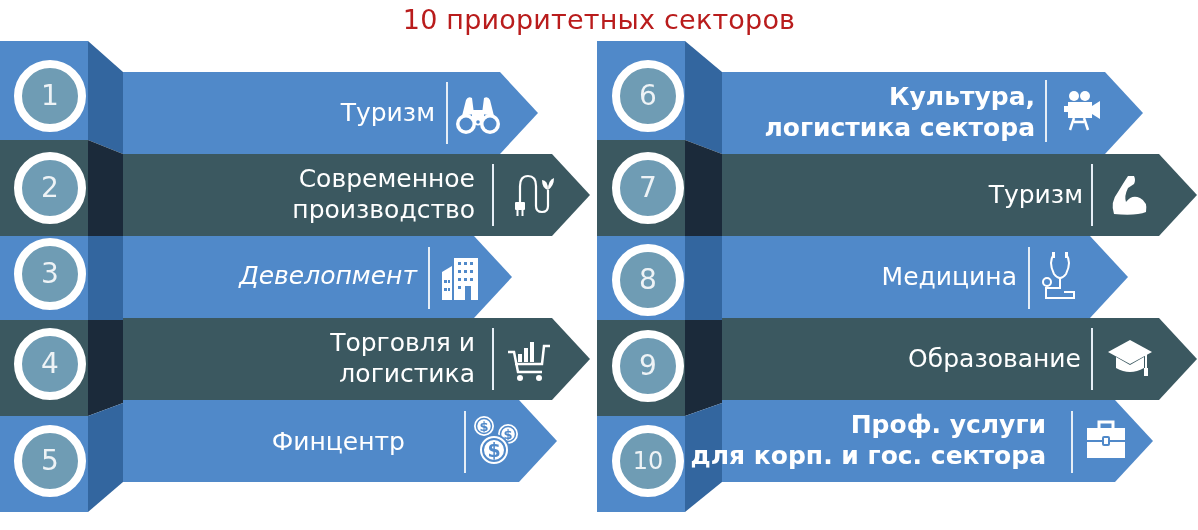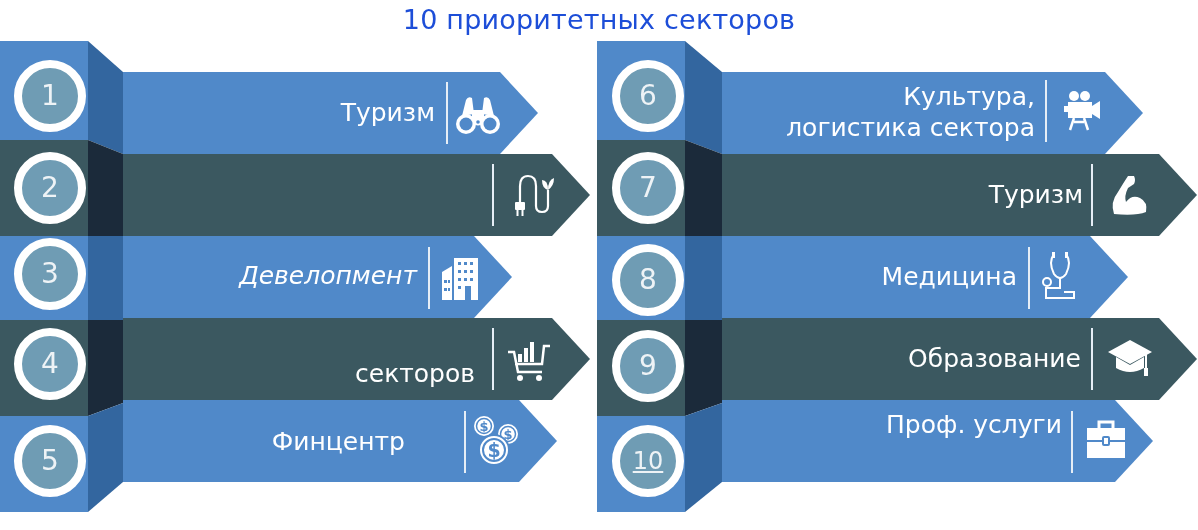--- a/index.html
+++ b/index.html
@@ -1,17 +1,17 @@
 <!DOCTYPE html>
 <html><head>
 <meta charset="utf-8">
 <style>
   html,body{margin:0;padding:0;background:#ffffff;}
   body{width:1198px;height:530px;position:relative;overflow:hidden;font-family:"DejaVu Sans","Liberation Sans",sans-serif;}
-  .title{position:absolute;left:0;width:1198px;top:4px;text-align:center;font-size:27px;color:#1d4ed8;letter-spacing:0.2px;}
+  .title{position:absolute;left:0;width:1198px;top:4px;text-align:center;font-size:27px;color:#b91c1c;letter-spacing:0.2px;}
   .stage{position:absolute;left:0;top:0;width:1198px;height:530px;}
   svg.bg{position:absolute;left:0;top:0;}
   .label{position:absolute;color:#ffffff;font-size:25px;line-height:31px;text-align:right;white-space:nowrap;}
   .num{position:absolute;width:56px;height:56px;border-radius:50%;border:8px solid #ffffff;background:#6f9cb4;color:#eef3f6;font-size:28px;line-height:56px;text-align:center;}
   .divider{position:absolute;width:2px;background:#e6eef6;}
   .icon{position:absolute;width:48px;height:56px;}
 </style>
 </head>
 <body>
 
@@ -65,32 +65,33 @@
   <div class="num" style="left:14px;top:60px;">1</div>
   <div class="num" style="left:14px;top:152px;">2</div>
   <div class="num" style="left:14px;top:238px;">3</div>
   <div class="num" style="left:14px;top:328px;">4</div>
   <div class="num" style="left:14px;top:425px;">5</div>
 
   <div class="num" style="left:612px;top:60px;">6</div>
   <div class="num" style="left:612px;top:152px;">7</div>
   <div class="num" style="left:612px;top:244px;">8</div>
   <div class="num" style="left:612px;top:330px;">9</div>
-  <div class="num" style="left:612px;top:425px;font-size:24px;text-decoration:underline;">10</div>
+  <div class="num" style="left:612px;top:425px;font-size:24px;">10</div>
 
   <div class="label" style="right:763px;top:97px;"><span>Туризм</span></div>
+  <div class="label" style="right:723px;top:163px;"><span>Современное</span><br><span>производство</span></div>
   <div class="label" style="right:781px;top:260px;font-style:italic;"><span>Девелопмент</span></div>
-  <div class="label" style="right:723px;top:327px;"><br><span>секторов</span></div>
+  <div class="label" style="right:723px;top:327px;"><span>Торговля и</span><br><span>логистика</span></div>
   <div class="label" style="right:793px;top:426px;"><span>Финцентр</span></div>
 
-  <div class="label" style="right:163px;top:81px;"><span>Культура,</span><br><span>логистика сектора</span></div>
+  <div class="label" style="right:163px;top:81px;font-weight:bold;"><span>Культура,</span><br><span>логистика сектора</span></div>
   <div class="label" style="right:115px;top:179px;"><span>Туризм</span></div>
   <div class="label" style="right:117px;top:343px;"><span>Образование</span></div>
   <div class="label" style="right:181px;top:261px;"><span>Медицина</span></div>
-  <div class="label" style="right:136px;top:409px;"><span>Проф. услуги</span><br></div>
+  <div class="label" style="right:152px;top:409px;font-weight:bold;"><span>Проф. услуги</span><br><span>для корп. и гос. сектора</span></div>
 
   <div class="divider" style="left:446px;top:82px;height:62px;"></div>
   <div class="divider" style="left:492px;top:164px;height:62px;"></div>
   <div class="divider" style="left:428px;top:247px;height:62px;"></div>
   <div class="divider" style="left:492px;top:328px;height:62px;"></div>
   <div class="divider" style="left:464px;top:411px;height:62px;"></div>
 
   <div class="divider" style="left:1045px;top:80px;height:62px;"></div>
   <div class="divider" style="left:1091px;top:164px;height:62px;"></div>
   <div class="divider" style="left:1028px;top:247px;height:62px;"></div>

